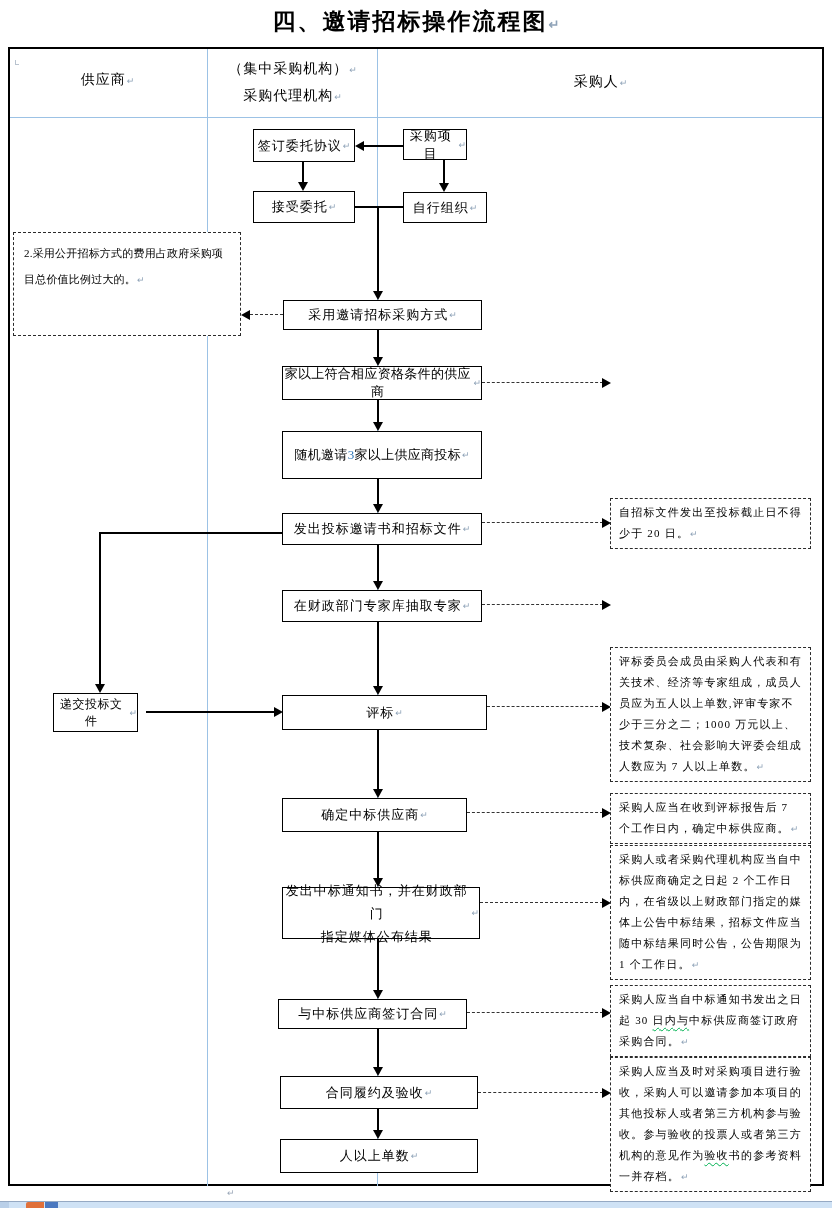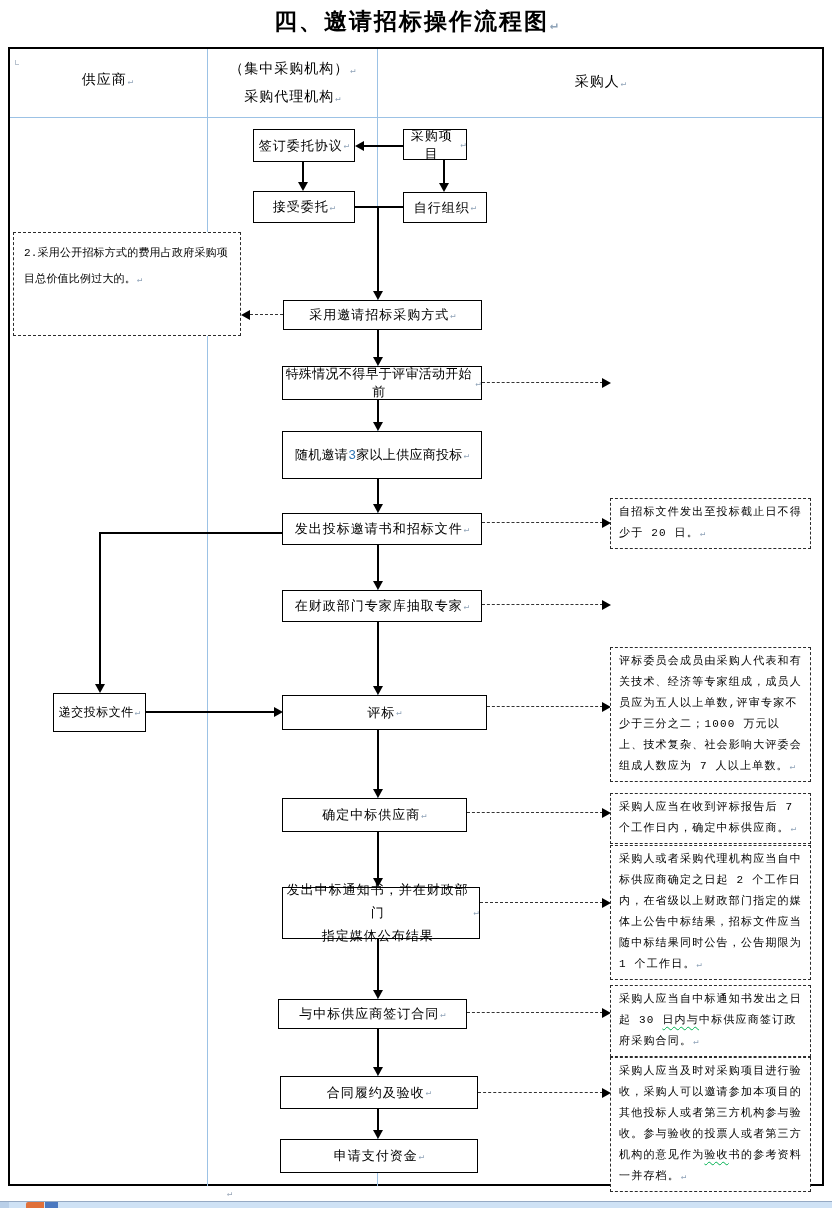--- a/index.html
+++ b/index.html
@@ -1,20 +1,20 @@
 <!DOCTYPE html>
 <html><head>
 <meta charset="utf-8">
 <style>
   * { box-sizing: border-box; margin: 0; padding: 0; }
   html,body { background:#ffffff; }
   #canvas {
     position: relative; width: 832px; height: 1208px;
     background: #ffffff; overflow: hidden;
-    font-family: Liberation Mono, monospace; color:#000;
+    font-family: Liberation Serif, serif; color:#000;
   }
   .title {
     position:absolute; left:0; top:6px; width:832px; text-align:center;
     font-size:23px; font-weight:bold; letter-spacing:2px;
   }
   .table-frame {
     position:absolute; left:8px; top:47px; width:816px; height:1139px;
     border:2px solid #000;
   }
   .divider-v { position:absolute; top:49px; height:1137px; width:1px; background:#9cc2e5; z-index:1; }
@@ -175,21 +175,21 @@
   </div>
   <div class="fbox" style="left:403px;top:192px;width:84px;height:31px">
     <span class="lbl">自行组织</span>
       <span class="pmark">↵</span>
   </div>
   <div class="fbox" style="left:283px;top:300px;width:199px;height:30px">
     <span class="lbl">采用邀请招标采购方式</span>
       <span class="pmark">↵</span>
   </div>
   <div class="fbox" style="left:282px;top:366px;width:200px;height:34px;letter-spacing:0.3px">
-    <span class="lbl">特殊情况不得早于评审活动开始前</span>
+    <span class="lbl">家以上符合相应资格条件的供应商</span>
       <span class="pmark">↵</span>
   </div>
   <div class="fbox" style="left:282px;top:431px;width:200px;height:48px;letter-spacing:0.3px">
     <span>随机邀请 </span>
       <span class="num-blue">3</span>
       <span> 家以上供应商投标</span>
       <span class="pmark">↵</span>
   </div>
   <div class="fbox" style="left:282px;top:513px;width:200px;height:32px">
     <span class="lbl">发出投标邀请书和招标文件</span>
@@ -214,24 +214,24 @@
   </div>
   <div class="fbox" style="left:278px;top:999px;width:189px;height:30px">
     <span class="lbl">与中标供应商签订合同</span>
       <span class="pmark">↵</span>
   </div>
   <div class="fbox" style="left:280px;top:1076px;width:198px;height:33px">
     <span class="lbl">合同履约及验收</span>
       <span class="pmark">↵</span>
   </div>
   <div class="fbox" style="left:280px;top:1139px;width:198px;height:34px">
-    <span class="lbl">申请支付资金</span>
-      <span class="pmark">↵</span>
-  </div>
-  <div class="fbox" style="left:53px;top:693px;width:93px;height:39px;font-size:12px;letter-spacing:0.5px">
+    <span class="lbl">人以上单数</span>
+      <span class="pmark">↵</span>
+  </div>
+  <div class="fbox" style="left:53px;top:693px;width:85px;height:39px;font-size:12px;letter-spacing:0.5px">
     <span class="lbl">递交投标文件</span>
       <span class="pmark">↵</span>
   </div>
 
   <div class="note-left" style="left:13px;top:232px;width:228px;min-height:104px">
     <div><span>2.采用公开招标方式的费用占政府采购项目总价值比例过大的。</span><span class="pmark">↵</span></div>
   </div>
 
   <div class="note" style="left:610px;top:498px;width:201px;min-height:50px">
     <span>自招标文件发出至投标截止日不得少于 20 日。</span><span class="pmark">↵</span>

